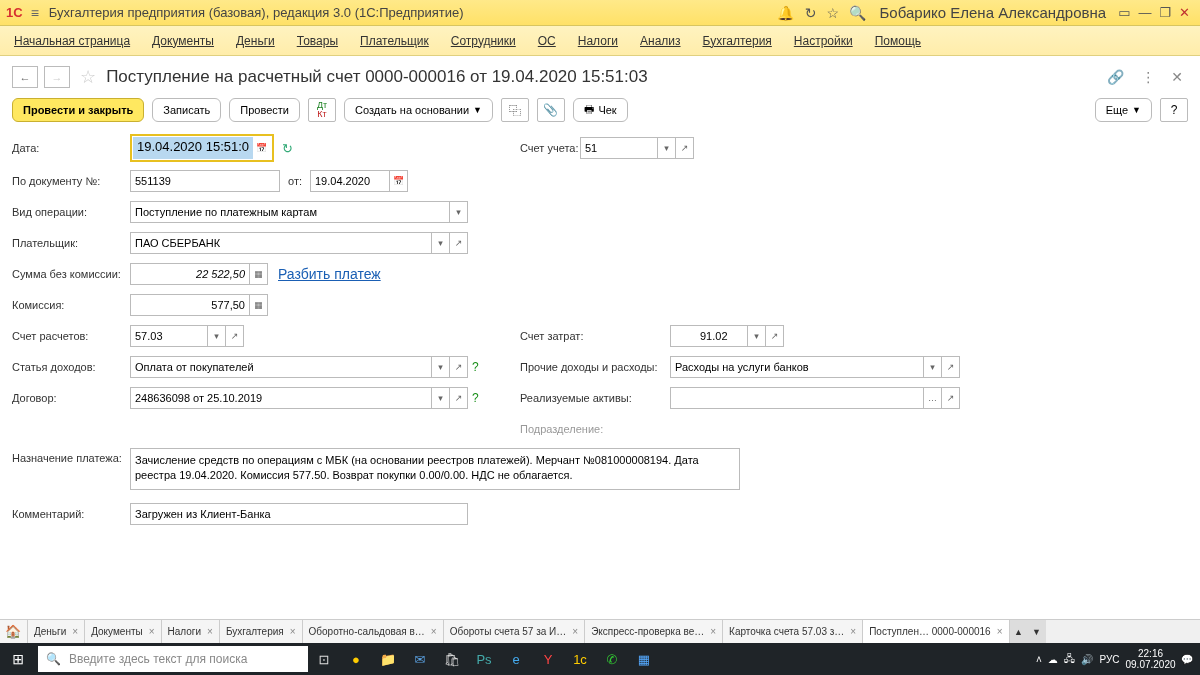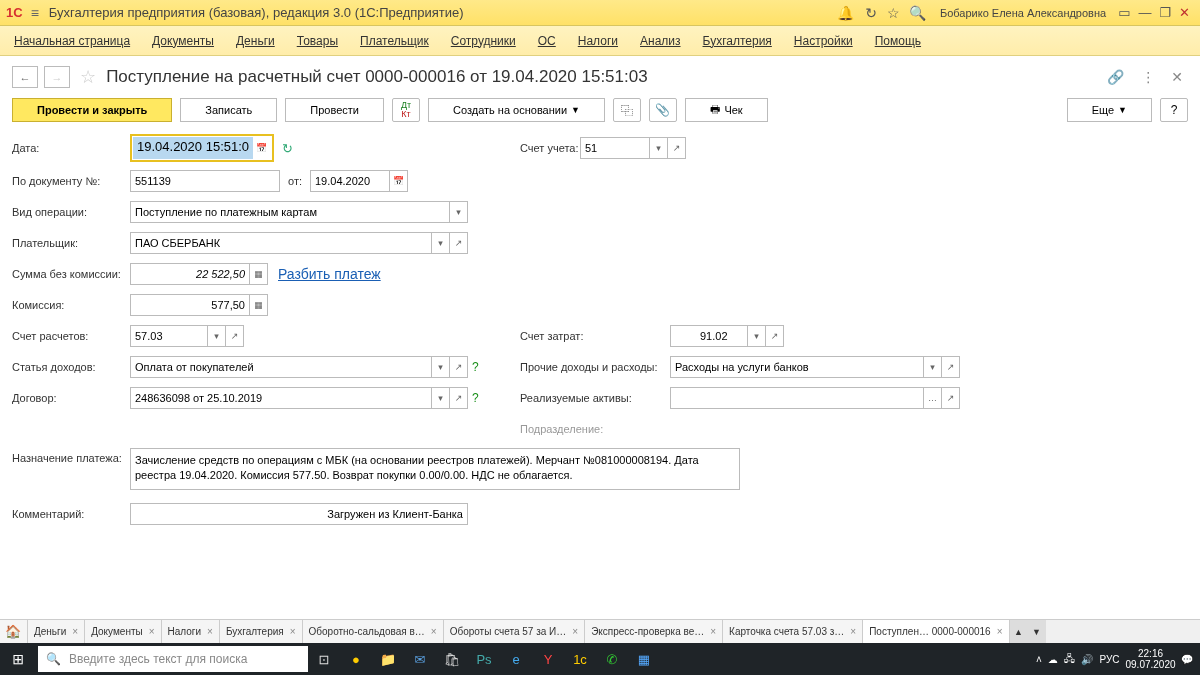--- a/index.html
+++ b/index.html
@@ -3,34 +3,34 @@
 <meta charset="utf-8">
 <style>
 * { box-sizing: border-box; margin: 0; padding: 0; font-family: Arial, sans-serif; }
 body { background: #fff; font-size: 11px; color: #333; overflow: hidden; width: 1200px; height: 675px; }
 
 .titlebar { background: linear-gradient(#ffe989, #ffe167); height: 26px; display: flex; align-items: center; padding: 0 6px; border-bottom: 1px solid #d8c560; }
 .titlebar .logo { color: #d63030; font-weight: bold; font-size: 13px; margin-right: 8px; }
 .titlebar .hamburger { margin-right: 10px; color: #666; font-size: 14px; cursor: pointer; }
 .titlebar .title { flex: 1; color: #444; font-size: 13px; }
 .titlebar .ticon { margin: 0 5px; color: #555; font-size: 14px; cursor: pointer; }
-.titlebar .user { color: #444; font-size: 11px; margin: 0 8px; text-align: right; }
+.titlebar .user { color: #444; font-size: 15px; margin: 0 8px; text-align: right; }
 .titlebar .winbtn { margin: 0 4px; color: #555; font-size: 13px; cursor: pointer; }
 
 .menubar { background: linear-gradient(#fff3c0, #ffedaa); height: 30px; display: flex; align-items: center; padding: 0 10px; gap: 14px; border-bottom: 1px solid #e0d080; text-decoration: underline; }
 .menubar span { color: #333; font-size: 12px; cursor: pointer; padding: 4px 4px; }
 
 .doctitle-row { display: flex; align-items: center; padding: 10px 12px 6px; gap: 6px; }
 .navbtn { border: 1px solid #bbb; background: #fff; width: 26px; height: 22px; display: inline-flex; align-items: center; justify-content: center; cursor: pointer; color: #666; }
 .star { color: #ccc; font-size: 18px; margin: 0 4px; }
 .doctitle { font-size: 17px; color: #333; flex: 1; }
 .righticon { color: #888; font-size: 14px; margin: 0 5px; cursor: pointer; }
 
 .toolbar { display: flex; align-items: center; padding: 4px 12px 10px; gap: 8px; }
-.btn { border: 1px solid #bbb; background: #fff; padding: 4px 24px; font-size: 11px; cursor: pointer; border-radius: 0; height: 24px; display: inline-flex; align-items: center; }
+.btn { border: 1px solid #bbb; background: #fff; padding: 4px 10px; font-size: 11px; cursor: pointer; border-radius: 6px; height: 24px; display: inline-flex; align-items: center; }
 .btn-primary { background: #ffe860; border: 1px solid #c9b030; font-weight: bold; }
 .btn-icon { border: 1px solid #bbb; background: #fff; width: 28px; height: 24px; display: inline-flex; align-items: center; justify-content: center; cursor: pointer; font-size: 12px; border-radius: 2px; }
 .btn .caret { margin-left: 4px; font-size: 9px; }
 
 .form-area { padding: 2px 12px; }
 .form-row { display: flex; align-items: center; margin-bottom: 7px; min-height: 24px; }
 .lbl { width: 118px; color: #333; font-size: 11px; }
 .lbl2 { width: 150px; color: #333; font-size: 11px; }
 .field { border: 1px solid #bbb; height: 22px; padding: 2px 4px; font-size: 11px; background: #fff; }
 .field-hl { border: 2px solid #e8c020; background: #b8d8f0; }
@@ -136,21 +136,21 @@
       <span class="lbl">Дата:</span>
       <div class="combo" style="border:2px solid #e8c020; padding:1px; background:#fff">
         <div class="field field-hl" style="width:120px; border:none"><input value="19.04.2020 15:51:03" style=""></div>
         <span class="cbtn" style="border:none">📅</span>
       </div>
       <span style="margin-left:8px; color:#3a7; font-size:13px; cursor:pointer">↻</span>
     </div>
     <div class="col-right">
       <span class="lbl" style="width:60px">Счет учета:</span>
       <div class="combo">
-        <input class="field" style="width: 70px;" value="51">
+        <input class="field" style="width: 78px;" value="51">
         <span class="cbtn">▾</span>
         <span class="cbtn">↗</span>
       </div>
     </div>
   </div>
 
   <div class="form-row">
     <div class="col-left">
       <span class="lbl">По документу №:</span>
       <input class="field" style="width: 150px;" value="551139">
@@ -262,21 +262,21 @@
     </div>
   </div>
 
   <div class="form-row" style="align-items:flex-start">
     <span class="lbl" style="padding-top:4px">Назначение платежа:</span>
     <textarea class="textarea" style="width: 610px; height: 42px;">Зачисление средств по операциям с МБК (на основании реестров платежей). Мерчант №081000008194. Дата реестра 19.04.2020. Комиссия 577.50. Возврат покупки 0.00/0.00. НДС не облагается.</textarea>
   </div>
 
   <div class="form-row" style="margin-top:12px">
     <span class="lbl">Комментарий:</span>
-    <input class="field" style="width: 338px; text-align: right;" value="Загружен из Клиент-Банка">
+    <input class="field" style="width: 338px;" value="Загружен из Клиент-Банка">
   </div>
 
 </div>
 
 <div class="doctabs">
   <div class="doctab home">🏠</div>
   <div class="doctab">
       <span>Деньги</span>
       <span class="x">×</span>
     </div>

